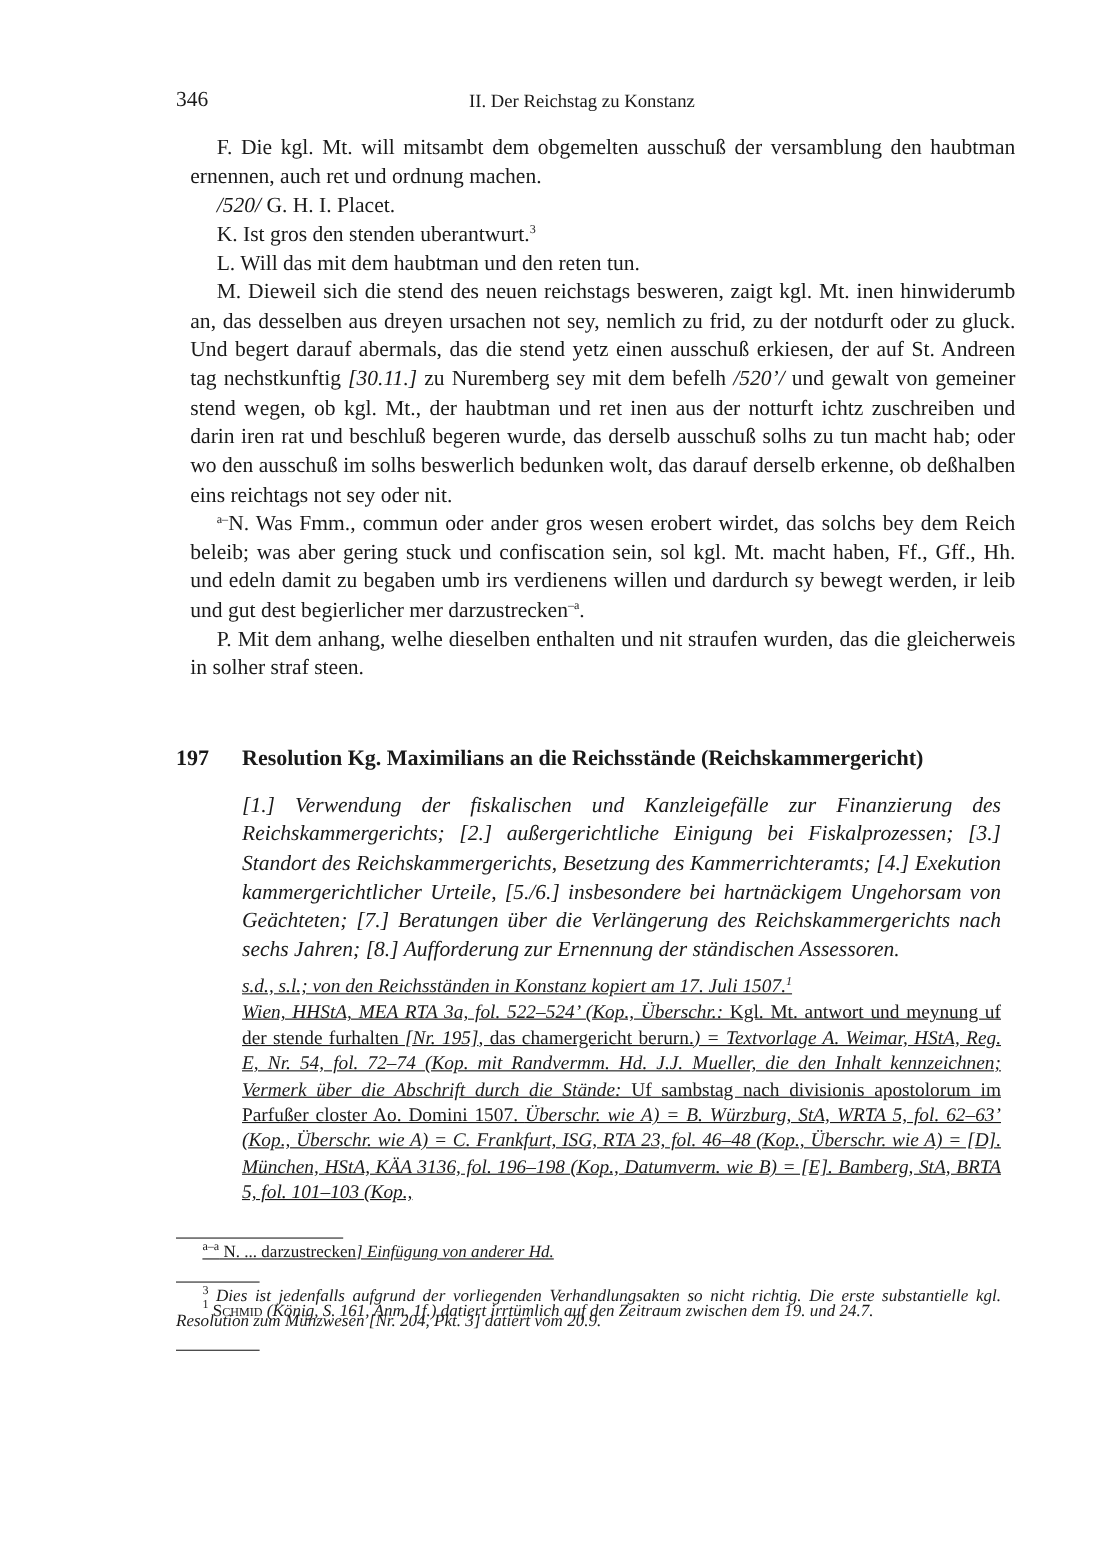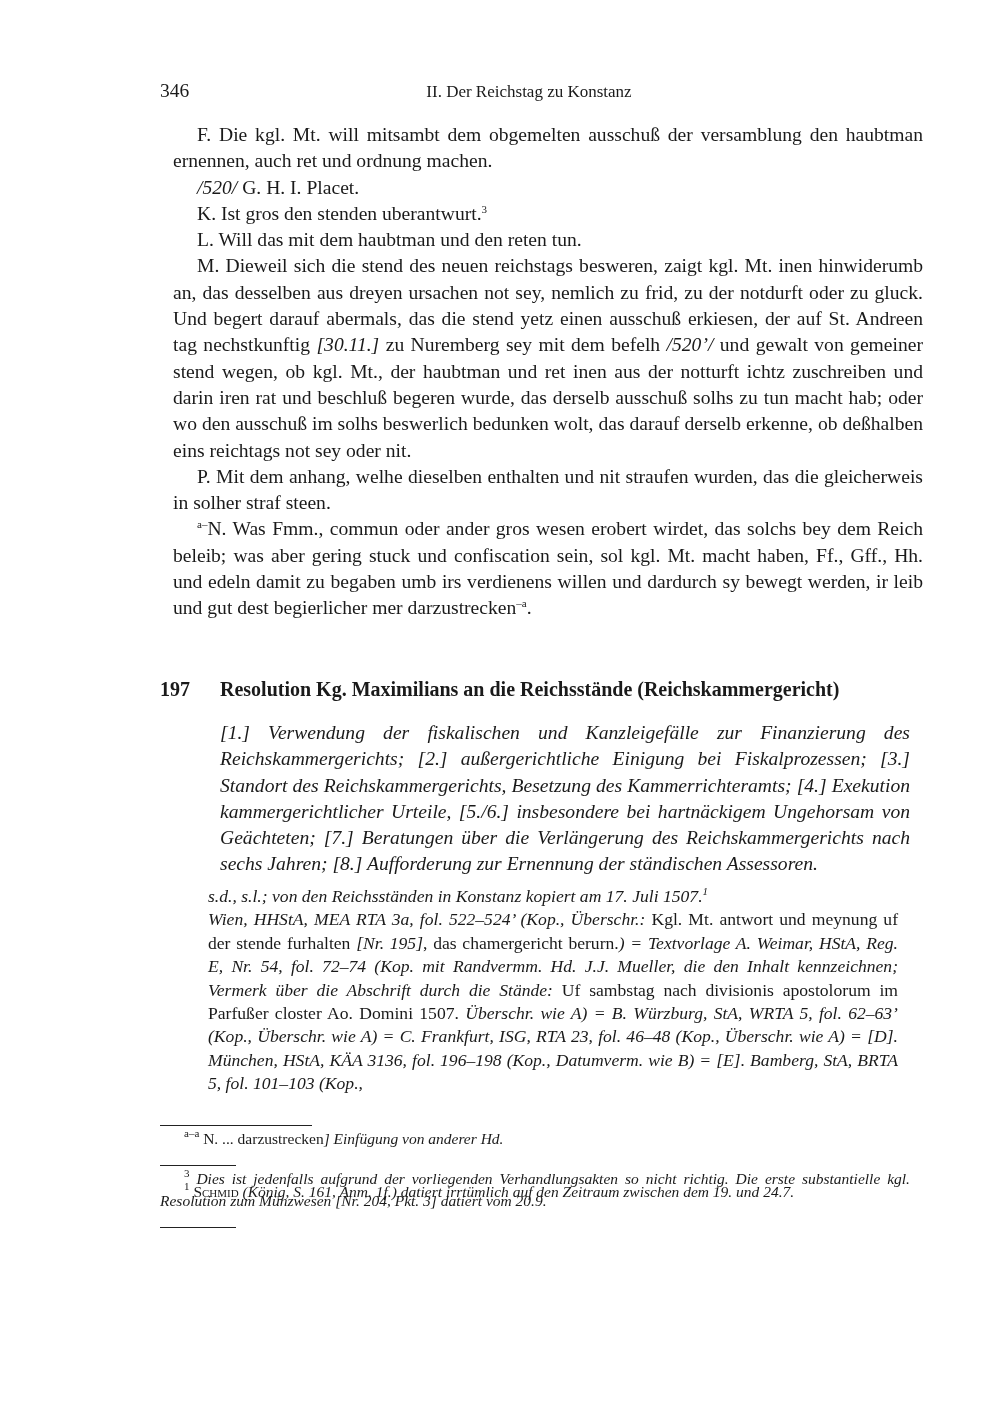--- a/index.html
+++ b/index.html
@@ -13,45 +13,45 @@
   .header .pno { position: absolute; left: 0; top: 0; }
   .header .rt { position: absolute; left: 0; right: 12px; text-align: center; top: 2px; font-size: 17px; }
   .body-text { position: absolute; top: 122px; left: 0; width: 750px; font-size: 19.6px; line-height: 26.3px; margin-left: 13px; }
   p { margin: 0; text-align: justify; text-indent: 24px; }
   i, .it { font-style: italic; }
   sup { font-size: 11px; line-height: 0; vertical-align: 7px; }
   .heading { position: absolute; top: 678px; left: 0; width: 750px; font-size: 20px; font-weight: bold; }
   .heading .num { position: absolute; left: 0; }
   .heading .title { position: absolute; left: 60px; }
   .regest { position: absolute; top: 720px; left: 60px; width: 690px; font-size: 19.6px; line-height: 26.3px; font-style: italic; text-align: justify; }
-  .source { position: absolute; top: 885px; left: 48px; width: 690px; font-size: 17.6px; line-height: 23.4px; text-align: justify; }
+  .source { position: absolute; top: 885px; left: 60px; width: 690px; font-size: 17.6px; line-height: 23.4px; text-align: justify; text-decoration: underline; }
   .source .up { font-style: normal; }
   .fnrule { position: absolute; left: 0; height: 1px; background: #222; width: 76px; }
   .fn { position: absolute; left: 0; width: 750px; font-size: 15.5px; line-height: 21.5px; text-align: justify; }
-  .fn .ind { padding-left: 24px; }
+  .fn .ind { padding-left: 24px; text-decoration: underline; }
   .sc { font-variant: small-caps; }
 </style>
 </head>
 <body>
 
 <div class="page">
 
   <div class="header">
     <span class="pno">346</span>
     <span class="rt">II. Der Reichstag zu Konstanz</span>
   </div>
 
   <div class="body-text">
     <p>F. Die kgl. Mt. will mitsambt dem obgemelten ausschuß der versamblung den haubtman ernennen, auch ret und ordnung machen.</p>
     <p><i>/520/</i><span> G. H. I. Placet.</span></p>
     <p><span>K. Ist gros den stenden uberantwurt.</span><sup>3</sup></p>
     <p>L. Will das mit dem haubtman und den reten tun.</p>
     <p><span>M. Dieweil sich die stend des neuen reichstags besweren, zaigt kgl. Mt. inen hinwiderumb an, das desselben aus dreyen ursachen not sey, nemlich zu frid, zu der notdurft oder zu gluck. Und begert darauf abermals, das die stend yetz einen ausschuß erkiesen, der auf St. Andreen tag nechstkunftig </span><i>[30.11.]</i><span> zu Nuremberg sey mit dem befelh </span><i>/520’/</i><span> und gewalt von gemeiner stend wegen, ob kgl. Mt., der haubtman und ret inen aus der notturft ichtz zuschreiben und darin iren rat und beschluß begeren wurde, das derselb ausschuß solhs zu tun macht hab; oder wo den ausschuß im solhs beswerlich bedunken wolt, das darauf derselb erkenne, ob deßhalben eins reichtags not sey oder nit.</span></p>
+    <p><sup>a–</sup><span>N. Was Fmm., commun oder ander gros wesen erobert wirdet, das solchs bey dem Reich beleib; was aber gering stuck und confiscation sein, sol kgl. Mt. macht haben, Ff., Gff., Hh. und edeln damit zu begaben umb irs verdienens willen und dardurch sy bewegt werden, ir leib und gut dest begierlicher mer darzustrecken</span><sup>–a</sup><span>.</span></p>
     <p>P. Mit dem anhang, welhe dieselben enthalten und nit straufen wurden, das die gleicherweis in solher straf steen.</p>
-    <p><sup>a–</sup><span>N. Was Fmm., commun oder ander gros wesen erobert wirdet, das solchs bey dem Reich beleib; was aber gering stuck und confiscation sein, sol kgl. Mt. macht haben, Ff., Gff., Hh. und edeln damit zu begaben umb irs verdienens willen und dardurch sy bewegt werden, ir leib und gut dest begierlicher mer darzustrecken</span><sup>–a</sup><span>.</span></p>
   </div>
 
   <div class="heading">
     <span class="num">197</span>
     <span class="title">Resolution Kg. Maximilians an die Reichsstände (Reichskammergericht)</span>
   </div>
 
   <div class="regest">[1.] Verwendung der fiskalischen und Kanzleigefälle zur Finanzierung des Reichskammergerichts; [2.] außergerichtliche Einigung bei Fiskalprozessen; [3.] Standort des Reichskammergerichts, Besetzung des Kammerrichteramts; [4.] Exekution kammergerichtlicher Urteile, [5./6.] insbesondere bei hartnäckigem Ungehorsam von Geächteten; [7.] Beratungen über die Verlängerung des Reichskammergerichts nach sechs Jahren; [8.] Aufforderung zur Ernennung der ständischen Assessoren.</div>
 
   <div class="source">

